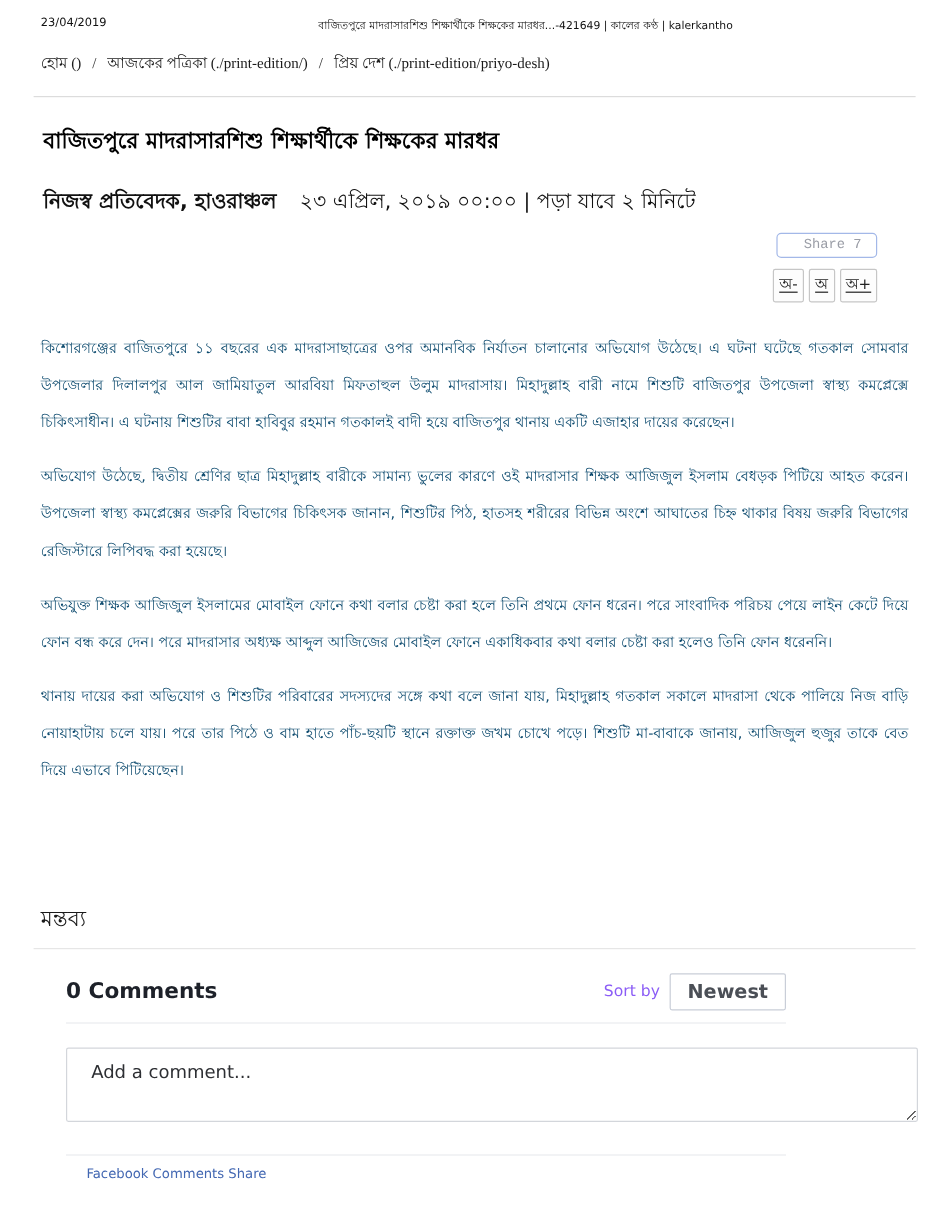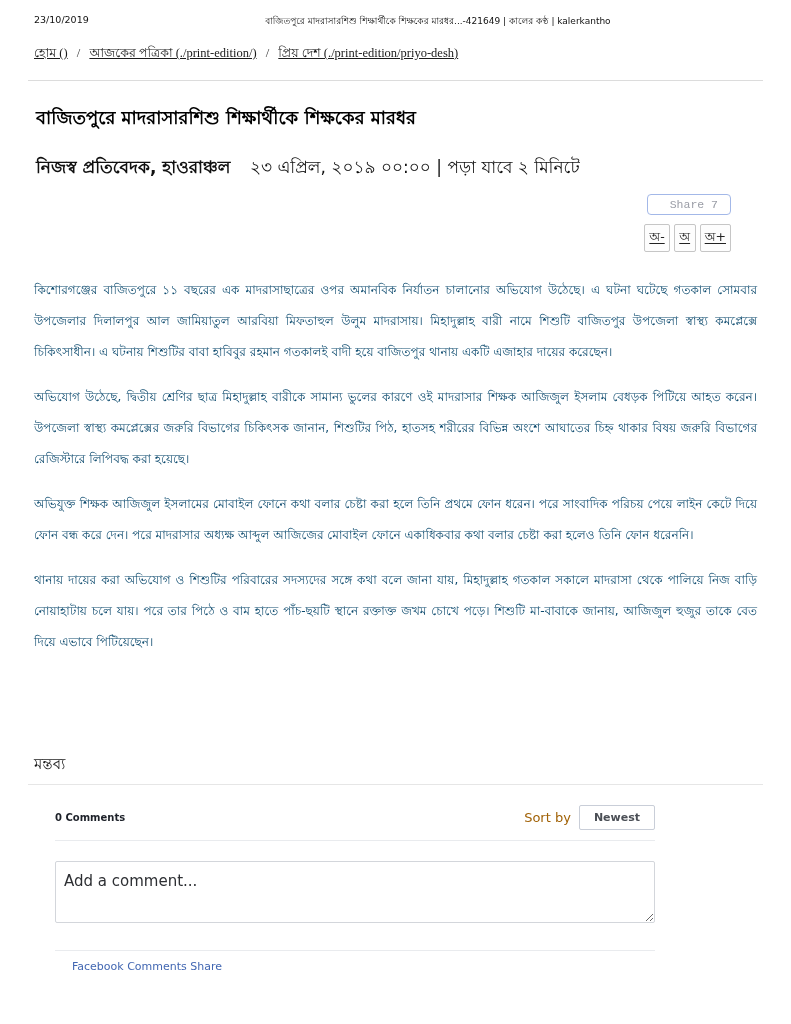--- a/index.html
+++ b/index.html
@@ -14,21 +14,21 @@
   }
   .page { padding: 14px 28px 0 28px; }
 
   
   .print-header { display: flex; align-items: flex-start; font-size: 9.5px; color: #111; padding: 0 6px; }
   .print-header .ph-date { white-space: nowrap; }
   .print-header .ph-title { flex: 1; text-align: center; font-size: 9px; padding-left: 30px; }
 
   
   .breadcrumb { margin-top: 15px; font-family: "Liberation Serif", "DejaVu Sans", serif; font-size: 12.5px; color: #1a1a1a; padding-left: 6px; }
-  .breadcrumb .crumb { cursor: pointer; text-decoration: underline; }
+  .breadcrumb .crumb { cursor: pointer; }
   .breadcrumb .sep { margin: 0 6px; color: #333; }
 
   .divider { border: none; border-top: 1px solid #dcdcdc; margin-top: 16px; }
 
   
   .headline { margin-top: 19px; padding-left: 8px; font-size: 18px; line-height: 36px; font-weight: bold; color: #000; }
   .byline-row { margin-top: 18px; padding-left: 8px; font-size: 17px; color: #111; }
   .byline-author { font-weight: bold; }
   .byline-meta { margin-left: 14px; }
 
@@ -44,51 +44,51 @@
     font-size: 12.5px; color: #222; padding: 3px 4px; min-width: 22px;
     text-decoration: underline; text-underline-offset: 2px; cursor: pointer;
     font-family: "DejaVu Sans", sans-serif;
   }
 
   .article-body { margin-top: 23px; padding: 0 6px; }
   .article-body p { font-size: 12px; line-height: 31px; text-align: justify; margin-bottom: 14px; color: #0c4a6e; }
 
   
   .comments-section { margin-top: 94px; }
-  .comments-title { font-size: 15px; color: #1a1a1a; padding-left: 6px; margin-top: 26px; }
+  .comments-title { font-size: 18px; color: #1a1a1a; padding-left: 6px; margin-top: 26px; }
   .comments-divider { border: none; border-top: 1px solid #e6e6e6; margin-top: 7px; }
 
   .fb-comments { width: 600px; margin-left: 27px; }
   .fbc-header { margin-top: 20px; display: flex; align-items: center; justify-content: space-between; }
-  .fbc-count { font-size: 10px; font-weight: bold; color: #1d2129; }
+  .fbc-count { font-size: 18px; font-weight: bold; color: #1d2129; }
   .fbc-sort { display: flex; align-items: center; gap: 8px; }
-  .fbc-sort-label { font-size: 13px; color: #a16207; }
+  .fbc-sort-label { font-size: 13px; color: #8b5cf6; }
   .fbc-sort-select {
     border: 1px solid #c9ced8; background: #fff; border-radius: 2px;
-    font-size: 11px; font-weight: bold; color: #4b4f56; padding: 5px 14px; cursor: pointer;
+    font-size: 16px; font-weight: bold; color: #4b4f56; padding: 5px 14px; cursor: pointer;
     font-family: "DejaVu Sans", sans-serif;
   }
   .fbc-divider { border: none; border-top: 1px solid #e9ebee; margin-top: 10px; }
   .fbc-input {
-    margin-top: 20px; width: 600px; height: 62px; resize: both;
+    margin-top: 20px; width: 710px; height: 62px; resize: both;
     border: 1px solid #d3d6db; border-radius: 2px; background: #fff;
-    font-size: 15px; color: #1d2129; padding: 10px 8px;
+    font-size: 15px; color: #1d2129; padding: 10px 20px;
     font-family: "DejaVu Sans", sans-serif;
   }
   .fbc-input::placeholder { color: #2d2f33; opacity: 1; }
   .fbc-bottom-divider { border: none; border-top: 1px solid #e9ebee; margin-top: 23px; }
   .fbc-plugin-link { display: inline-block; margin-top: 9px; margin-left: 17px; font-size: 11px; color: #4267b2; text-decoration: none; cursor: pointer; }
 </style>
 </head>
 <body>
 
 <div class="page">
 
   <div class="print-header">
-    <span class="ph-date">23/10/2019</span>
+    <span class="ph-date">23/04/2019</span>
     <span class="ph-title">বাজিতপুরে মাদরাসারশিশু শিক্ষার্থীকে শিক্ষকের মারধর...-421649 | কালের কণ্ঠ | kalerkantho</span>
   </div>
 
   <div class="breadcrumb">
     <span class="crumb">হোম ()</span>
     <span class="sep">/</span>
     <span class="crumb">আজকের পত্রিকা (./print-edition/)</span>
     <span class="sep">/</span>
     <span class="crumb">প্রিয় দেশ (./print-edition/priyo-desh)</span>
   </div>

